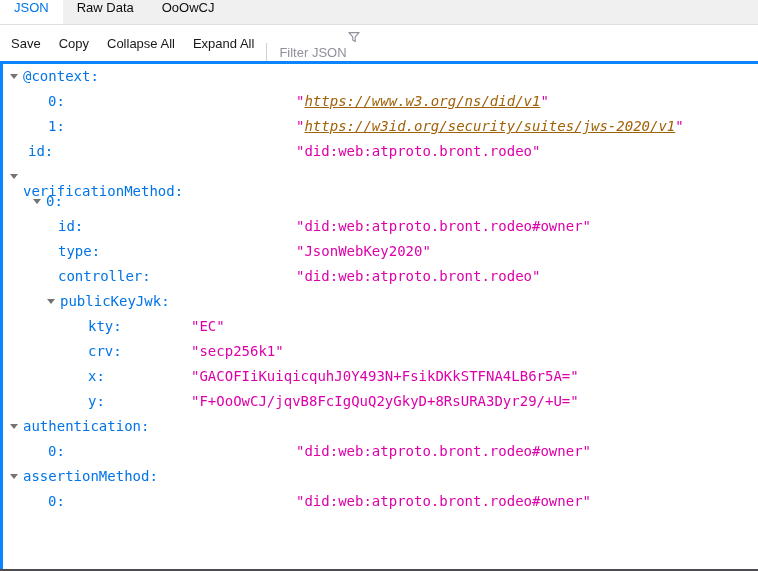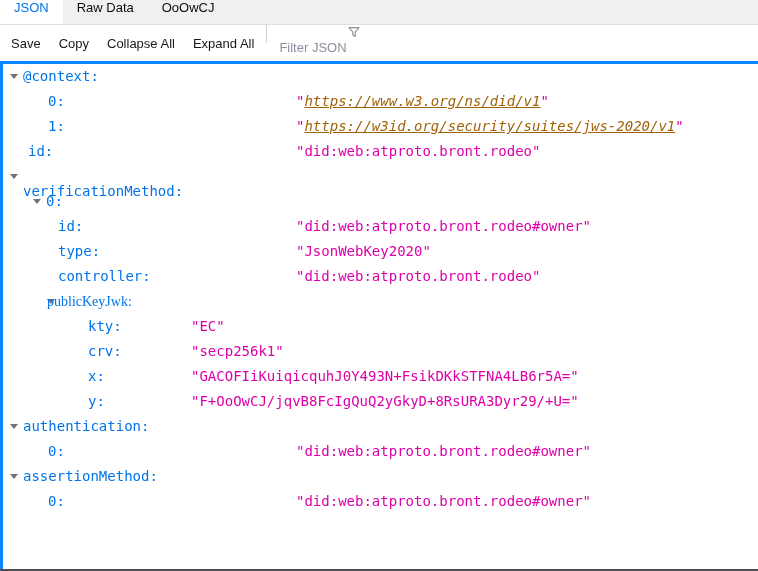--- a/index.html
+++ b/index.html
@@ -12,21 +12,21 @@
     height:24px;background:#f0f0f1;border-bottom:1px solid #dfdfe1;
     display:flex;align-items:stretch;
   }
   .tab{
     padding:0 14px;display:flex;align-items:flex-start;
     font-size:13px;color:#0c0c0d;cursor:default;white-space:nowrap;
   }
   .tab.active{background:#ffffff;color:#0074e8;}
   
   .toolbar{
-    height:36px;background:#ffffff;display:flex;align-items:flex-start;
+    height:36px;background:#ffffff;display:flex;align-items:flex-end;
     font-size:13px;color:#18181a;padding-left:2px;
   }
   .tb-btn{
     padding:0 9px;height:100%;display:flex;align-items:center;
     background:none;border:none;font:inherit;color:inherit;cursor:default;white-space:nowrap;
   }
   .tb-sep{width:1px;height:18px;background:#d0d0d2;margin:0 3px;}
   .filterbox{display:flex;align-items:center;padding-left:7px;flex-direction:column;}
   .filter-input{
     border:none;outline:none;font-family:"Liberation Sans",sans-serif;
@@ -127,21 +127,21 @@
       <div class="tree-row">
         <span class="k" style="left: 55px;">type:</span>
         <span class="v" style="left: 293px;">"JsonWebKey2020"</span>
       </div>
       <div class="tree-row">
         <span class="k" style="left: 55px;">controller:</span>
         <span class="v" style="left: 293px;">"did:web:atproto.bront.rodeo"</span>
       </div>
       <div class="tree-row">
         <span class="twisty" style="left: 44px;"></span>
-        <span class="k" style="left: 44px; font-family: Liberation Serif, serif;">publicKeyJwk:</span>
+        <span class="k" style="left: 57px;">publicKeyJwk:</span>
       </div>
       <div class="tree-row">
         <span class="k" style="left: 85px;">kty:</span>
         <span class="v" style="left: 188px;">"EC"</span>
       </div>
       <div class="tree-row">
         <span class="k" style="left: 85px;">crv:</span>
         <span class="v" style="left: 188px;">"secp256k1"</span>
       </div>
       <div class="tree-row">

